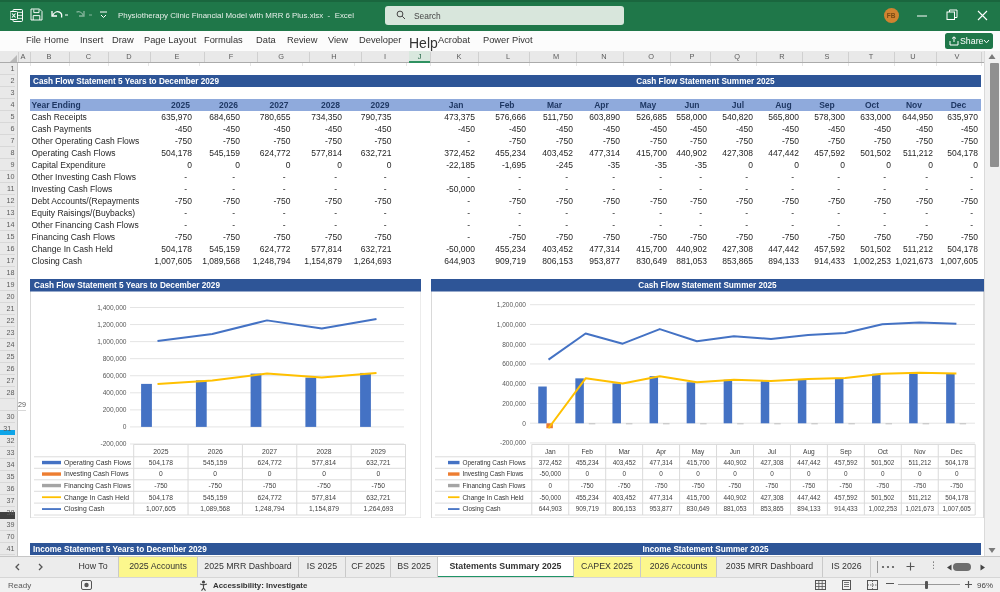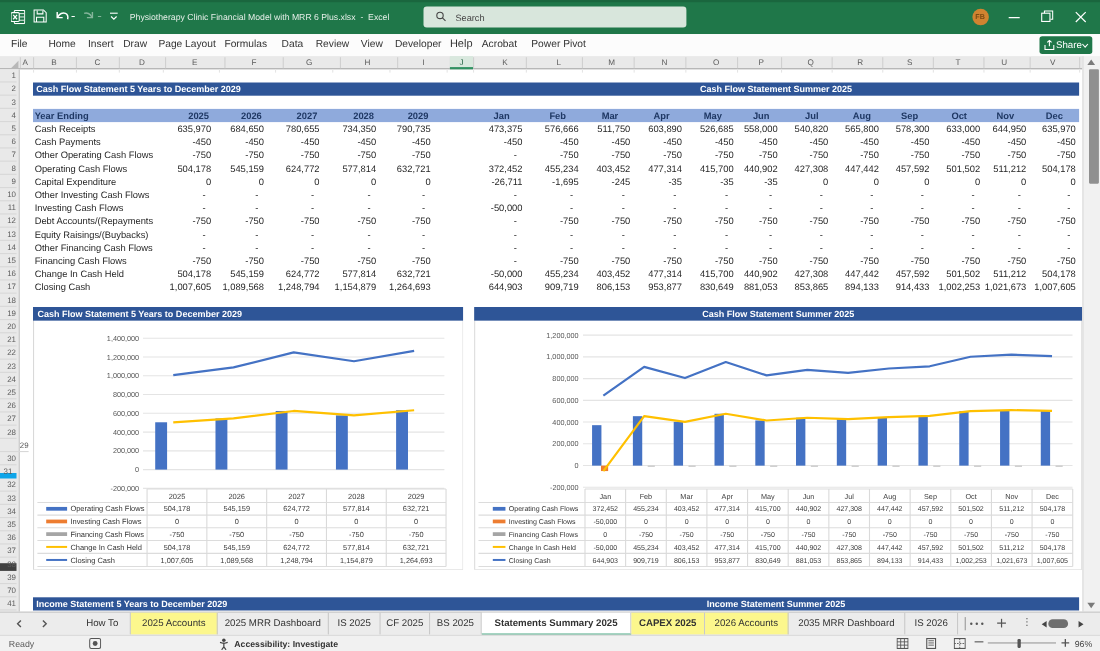--- a/index.html
+++ b/index.html
@@ -47,31 +47,31 @@
 <line x1="1" y1="5" x2="11" y2="5" stroke="#fff" stroke-width="1"></line>
   </svg>
 <svg class="ab" style="left:946px;top:9px" width="12" height="12" viewBox="0 0 12 12">
 <rect x="1" y="3" width="7.5" height="7.5" fill="none" stroke="#fff" stroke-width="1"></rect>
 <path d="M3.5 3 V1 H11 V8.5 H9" fill="none" stroke="#fff" stroke-width="1"></path>
   </svg>
 <svg class="ab" style="left:977px;top:10px" width="11" height="11" viewBox="0 0 11 11">
 <path d="M1 1 L10 10 M10 1 L1 10" stroke="#fff" stroke-width="1.1"></path>
   </svg>
 <div class="ab" style="left:0;top:30.5px;width:1000px;height:20px;background:#FCFCFC"></div>
-<div class="ab" style="left:10px;top:35px;font-size:9.3px;color:#333">File</div>
+<div class="ab" style="left:26px;top:35px;font-size:9.3px;color:#333">File</div>
 <div class="ab" style="left:44px;top:35px;font-size:9.3px;color:#333">Home</div>
 <div class="ab" style="left:80px;top:35px;font-size:9.3px;color:#333">Insert</div>
 <div class="ab" style="left:112px;top:35px;font-size:9.3px;color:#333">Draw</div>
 <div class="ab" style="left:144px;top:35px;font-size:9.3px;color:#333">Page Layout</div>
 <div class="ab" style="left:204px;top:35px;font-size:9.3px;color:#333">Formulas</div>
 <div class="ab" style="left:256px;top:35px;font-size:9.3px;color:#333">Data</div>
 <div class="ab" style="left:287px;top:35px;font-size:9.3px;color:#333">Review</div>
 <div class="ab" style="left:328px;top:35px;font-size:9.3px;color:#333">View</div>
 <div class="ab" style="left:359px;top:35px;font-size:9.3px;color:#333">Developer</div>
-<div class="ab" style="left:409px;top:35px;font-size:10px;color:#333">Help</div>
+<div class="ab" style="left:409px;top:35px;font-size:14px;color:#333">Help</div>
 <div class="ab" style="left:438px;top:35px;font-size:9.3px;color:#333">Acrobat</div>
 <div class="ab" style="left:483px;top:35px;font-size:9.3px;color:#333">Power Pivot</div>
 <div class="ab" style="left:944.5px;top:32.5px;width:48px;height:16.5px;background:#1F7749;border-radius:2.5px"></div>
 <svg class="ab" style="left:948.5px;top:36px" width="10" height="10" viewBox="0 0 10 10">
 <path d="M1 5 V9 H9 V5" fill="none" stroke="#fff" stroke-width="1"></path>
 <path d="M5 6 V1 M3 2.6 L5 0.8 L7 2.6" fill="none" stroke="#fff" stroke-width="1"></path>
   </svg>
 <div class="ab" style="left:960px;top:36px;font-size:8.8px;color:#fff">Share</div>
 <svg class="ab" style="left:983px;top:39px" width="7" height="6" viewBox="0 0 7 6">
 <path d="M1 1 L3.5 3.8 L6 1" fill="none" stroke="#fff" stroke-width="1"></path>
@@ -283,21 +283,21 @@
 <div class="ab num" style="right:155px;top:147.6px">457,592</div>
 <div class="ab num" style="right:109px;top:147.6px">501,502</div>
 <div class="ab num" style="right:67px;top:147.6px">511,212</div>
 <div class="ab num" style="right:22px;top:147.6px">504,178</div>
 <div class="ab lbl" style="left:31.5px;top:159.6px">Capital Expenditure</div>
 <div class="ab num" style="right:808px;top:159.6px">0</div>
 <div class="ab num" style="right:760px;top:159.6px">0</div>
 <div class="ab num" style="right:709.5px;top:159.6px">0</div>
 <div class="ab num" style="right:658px;top:159.6px">0</div>
 <div class="ab num" style="right:608.5px;top:159.6px">0</div>
-<div class="ab num" style="right:525px;top:159.6px">-26,711</div>
+<div class="ab num" style="right:525px;top:159.6px">-22,185</div>
 <div class="ab num" style="right:474px;top:159.6px">-1,695</div>
 <div class="ab num" style="right:427px;top:159.6px">-245</div>
 <div class="ab num" style="right:380px;top:159.6px">-35</div>
 <div class="ab num" style="right:333px;top:159.6px">-35</div>
 <div class="ab num" style="right:293px;top:159.6px">-35</div>
 <div class="ab num" style="right:247px;top:159.6px">0</div>
 <div class="ab num" style="right:201px;top:159.6px">0</div>
 <div class="ab num" style="right:155px;top:159.6px">0</div>
 <div class="ab num" style="right:109px;top:159.6px">0</div>
 <div class="ab num" style="right:67px;top:159.6px">0</div>
@@ -696,21 +696,21 @@
 <svg class="ab" style="left:37px;top:563px" width="7" height="8" viewBox="0 0 7 8">
     <path d="M2 1 L5 4 L2 7" fill="none" stroke="#555" stroke-width="1.3"></path>
   </svg>
 <div class="ab" style="left:68px;top:557px;width:51px;height:20px;background:transparent;border-right:1px solid #C9C9C9;border-bottom:none;font-size:8.8px;font-weight:normal;color:#333;text-align:center;line-height:19px;white-space:nowrap;overflow:hidden">How To</div>
 <div class="ab" style="left:119px;top:557px;width:79px;height:20px;background:#FCF78D;border-right:1px solid #C9C9C9;border-bottom:none;font-size:8.8px;font-weight:normal;color:#333;text-align:center;line-height:19px;white-space:nowrap;overflow:hidden">2025 Accounts</div>
 <div class="ab" style="left:198px;top:557px;width:101px;height:20px;background:transparent;border-right:1px solid #C9C9C9;border-bottom:none;font-size:8.8px;font-weight:normal;color:#333;text-align:center;line-height:19px;white-space:nowrap;overflow:hidden">2025 MRR Dashboard</div>
 <div class="ab" style="left:299px;top:557px;width:47px;height:20px;background:transparent;border-right:1px solid #C9C9C9;border-bottom:none;font-size:8.8px;font-weight:normal;color:#333;text-align:center;line-height:19px;white-space:nowrap;overflow:hidden">IS 2025</div>
 <div class="ab" style="left:346px;top:557px;width:45px;height:20px;background:transparent;border-right:1px solid #C9C9C9;border-bottom:none;font-size:8.8px;font-weight:normal;color:#333;text-align:center;line-height:19px;white-space:nowrap;overflow:hidden">CF 2025</div>
 <div class="ab" style="left:391px;top:557px;width:47px;height:20px;background:transparent;border-right:1px solid #C9C9C9;border-bottom:none;font-size:8.8px;font-weight:normal;color:#333;text-align:center;line-height:19px;white-space:nowrap;overflow:hidden">BS 2025</div>
 <div class="ab" style="left:438px;top:557px;width:136px;height:20px;background:#FFFFFF;border-right:1px solid #C9C9C9;border-bottom:1.5px solid #1F9467;font-size:8.8px;font-weight:bold;color:#333;text-align:center;line-height:19px;white-space:nowrap;overflow:hidden">Statements Summary 2025</div>
-<div class="ab" style="left:574px;top:557px;width:67px;height:20px;background:#FCF78D;border-right:1px solid #C9C9C9;border-bottom:none;font-size:8.8px;font-weight:bold;color:#333;text-align:center;line-height:19px;white-space:nowrap;overflow:hidden">CAPEX 2025</div>
+<div class="ab" style="left:574px;top:557px;width:67px;height:20px;background:#FCF78D;border-right:1px solid #C9C9C9;border-bottom:none;font-size:8.8px;font-weight:normal;color:#333;text-align:center;line-height:19px;white-space:nowrap;overflow:hidden">CAPEX 2025</div>
 <div class="ab" style="left:641px;top:557px;width:76px;height:20px;background:#FCF78D;border-right:1px solid #C9C9C9;border-bottom:none;font-size:8.8px;font-weight:normal;color:#333;text-align:center;line-height:19px;white-space:nowrap;overflow:hidden">2026 Accounts</div>
 <div class="ab" style="left:717px;top:557px;width:106px;height:20px;background:transparent;border-right:1px solid #C9C9C9;border-bottom:none;font-size:8.8px;font-weight:normal;color:#333;text-align:center;line-height:19px;white-space:nowrap;overflow:hidden">2035 MRR Dashboard</div>
 <div class="ab" style="left:823px;top:557px;width:48px;height:20px;background:transparent;border-right:1px solid #C9C9C9;border-bottom:none;font-size:8.8px;font-weight:normal;color:#333;text-align:center;line-height:19px;white-space:nowrap;overflow:hidden">IS 2026</div>
 <div class="ab" style="left:877px;top:561px;width:1px;height:12px;background:#999"></div>
 <svg class="ab" style="left:881px;top:564px" width="14" height="6" viewBox="0 0 14 6">
     <circle cx="2" cy="3" r="1.1" fill="#555"></circle>
     <circle cx="7" cy="3" r="1.1" fill="#555"></circle>
     <circle cx="12" cy="3" r="1.1" fill="#555"></circle>
   </svg>
 <svg class="ab" style="left:906px;top:562px" width="9" height="9" viewBox="0 0 9 9">

